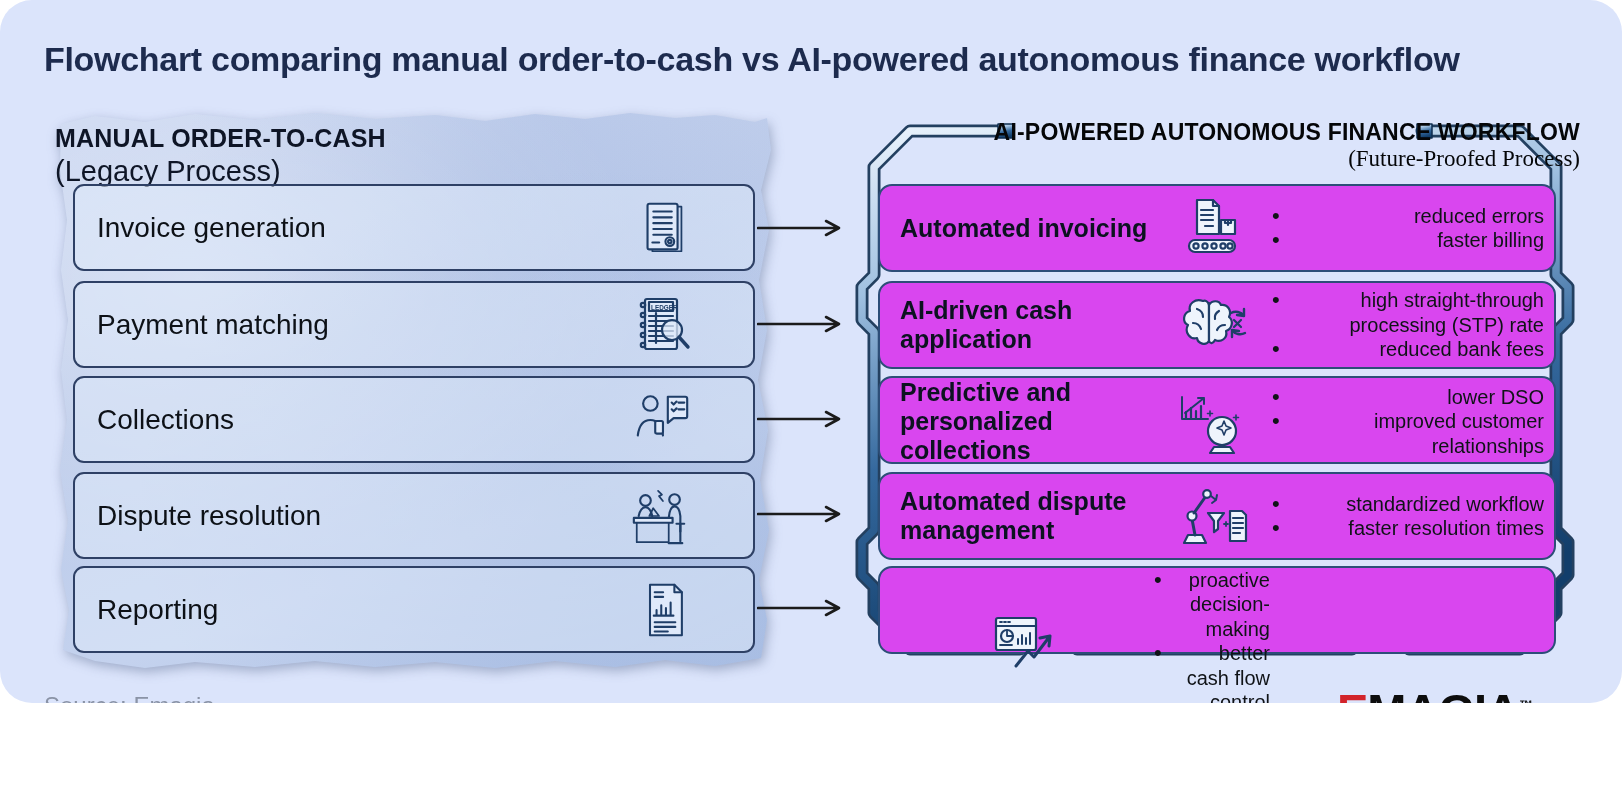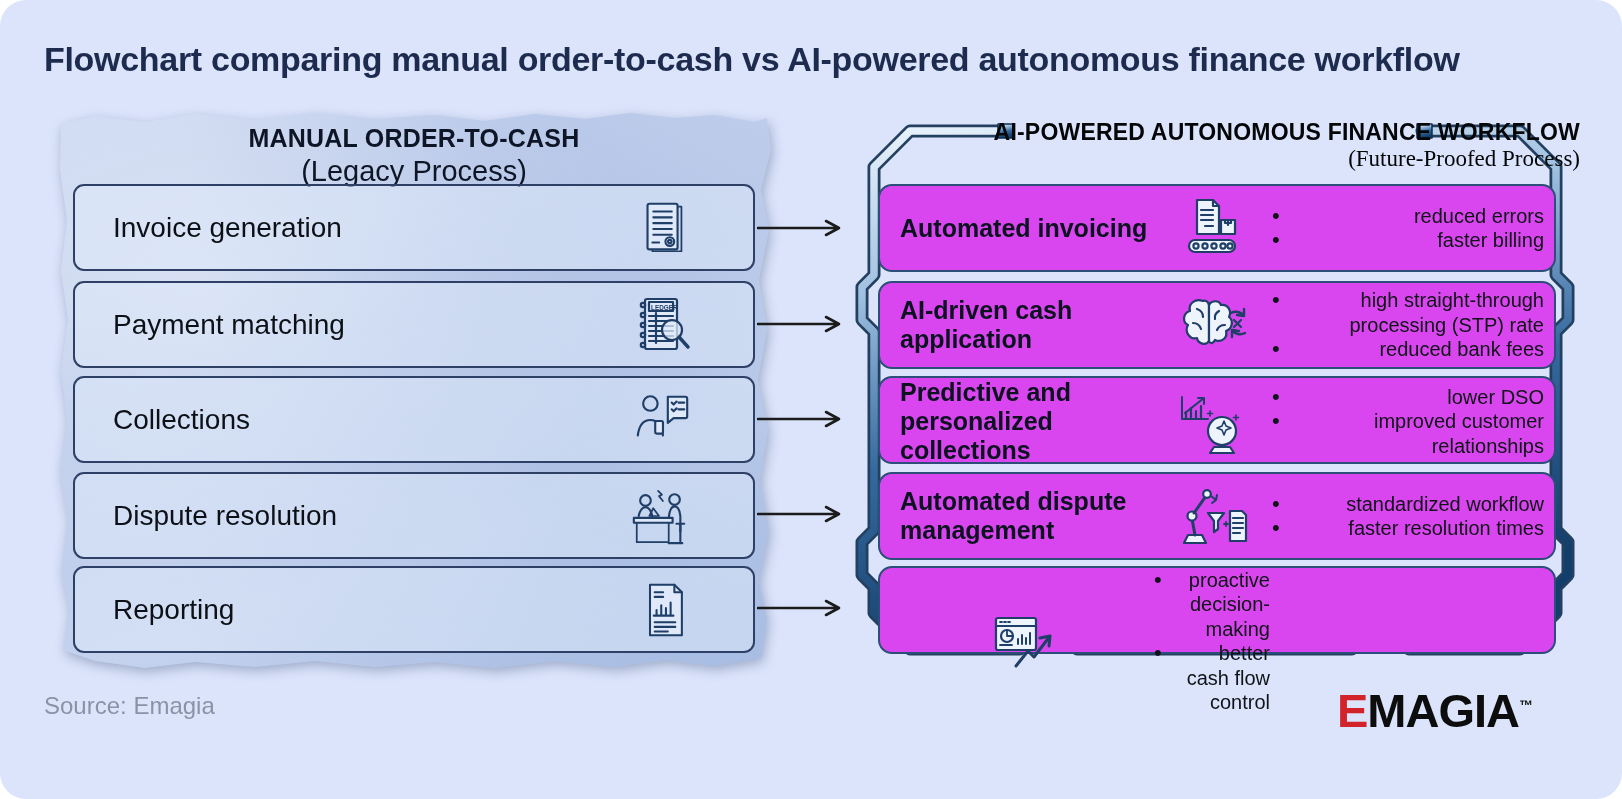--- a/index.html
+++ b/index.html
@@ -1,43 +1,43 @@
 <!DOCTYPE html>
 <html><head>
 <meta charset="utf-8">
 <style>
   * { margin:0; padding:0; box-sizing:border-box; }
   body { background:#fff; font-family:"Liberation Sans", sans-serif; }
-  .stage { position:relative; width:1622px; height:799px; overflow:hidden; background:#fff; }
+  .stage { position:relative; width:1622px; height:703px; overflow:hidden; background:#fff;border-radius:32px; }
   .card { position:absolute; inset:0; background:#dbe4fb; border-radius:26px; }
 
   .main-title { position:absolute; left:44px; top:40px; width:1540px;
     font-size:34px; font-weight:700; color:#1d2b4e; letter-spacing:-0.3px; }
 
   
   .paper-wrap { position:absolute; left:55px; top:110px; width:718px; height:562px;
     filter: drop-shadow(2px 4px 6px rgba(45,65,110,0.35)); }
   .paper { position:absolute; inset:0;
     background:
       radial-gradient(ellipse at 20% 30%, rgba(255,255,255,0.35), rgba(255,255,255,0) 55%),
       radial-gradient(ellipse at 75% 70%, rgba(120,150,205,0.30), rgba(120,150,205,0) 60%),
       radial-gradient(ellipse at 60% 15%, rgba(140,165,215,0.25), rgba(140,165,215,0) 50%),
       linear-gradient(160deg, #cbd7f1 0%, #bccbea 40%, #c4d2ee 70%, #aec2e6 100%);
     clip-path: polygon(6px 14px,40px 6px,90px 12px,140px 4px,200px 10px,260px 3px,320px 9px,380px 5px,430px 11px,480px 4px,530px 9px,575px 3px,620px 8px,660px 5px,700px 12px,712px 8px,
       716px 40px,706px 80px,714px 120px,704px 170px,712px 220px,703px 270px,713px 320px,705px 370px,714px 420px,704px 470px,712px 510px,706px 548px,
       660px 556px,610px 550px,560px 557px,500px 551px,440px 558px,380px 552px,320px 557px,260px 551px,200px 557px,140px 552px,90px 558px,40px 551px,
       8px 540px,14px 500px,6px 460px,13px 410px,5px 360px,12px 310px,6px 260px,13px 210px,6px 160px,12px 110px,5px 60px); }
-  .left-header { position:absolute; left:0; top:14px; width:718px; text-align:center; color:#0e1526; }
+  .left-header { position:absolute; left:0; top:14px; width:718px; color:#0e1526; }
   .left-header .t1 { font-size:25px; font-weight:800; letter-spacing:0.2px; }
   .left-header .t2 { font-size:29px; font-weight:400; margin-top:2px; }
 
   .lrow { position:absolute; left:18px; width:682px; height:87px;
     background:rgba(222,233,250,0.55); border:2.5px solid #2e4065; border-radius:11px;
     display:flex; align-items:center; justify-content:space-between; padding:0 58px 0 22px; }
-  .lrow .lbl { font-size:28px; color:#0d1117; font-weight:500;margin-left:16px; }
+  .lrow .lbl { font-size:28px; color:#0d1117; font-weight:500; }
   .lrow .ic, .rrow .ic { flex:0 0 auto; display:flex; align-items:center; justify-content:center; }
 
   
   .arrow { position:absolute; left:757px; width:96px; height:22px; }
 
   
   .frame-svg { position:absolute; left:850px; top:115px; width:730px; height:550px; }
   .right-header { position:absolute; left:850px; top:119px; width:730px; text-align:right; color:#050608; }
   .right-header .t1 { font-size:23px; font-weight:800; letter-spacing:0.2px; }
   .right-header .t2 { font-size:23px; font-weight:400; margin-top:0;font-family:Liberation Serif, serif; }

